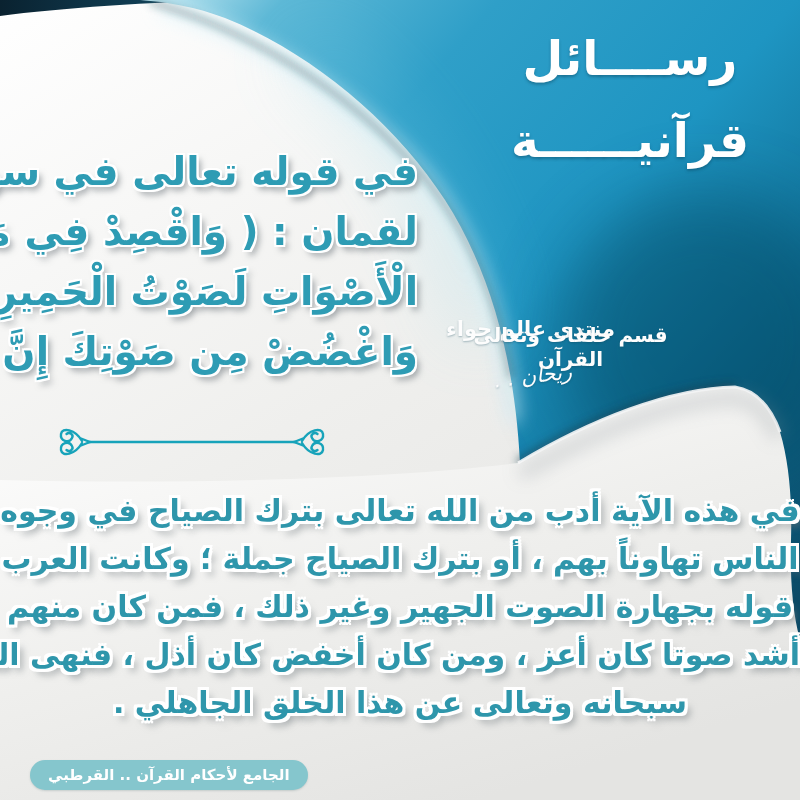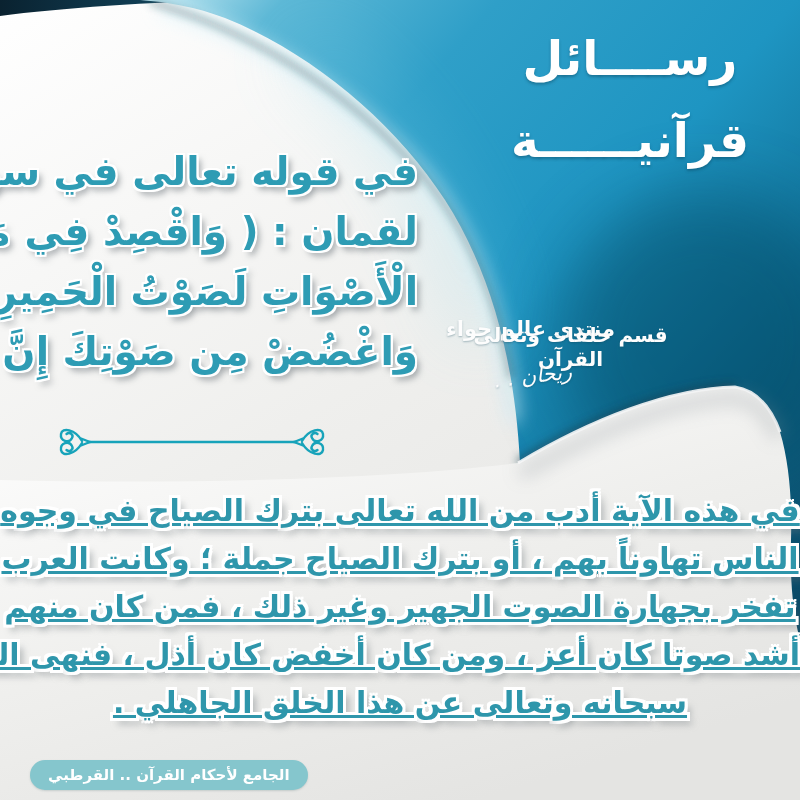--- a/index.html
+++ b/index.html
@@ -47,21 +47,21 @@
   .bodytext{
     position:absolute;left:0;top:487px;width:800px;
     direction:rtl;text-align:center;
     color:#2e96ab;font-size:30px;font-weight:bold;line-height:48px;
     text-shadow:
       -3px -3px 0 #fff, 3px -3px 0 #fff, -3px 3px 0 #fff, 3px 3px 0 #fff,
       -3px 0 0 #fff, 3px 0 0 #fff, 0 -3px 0 #fff, 0 3px 0 #fff,
       -2px -2px 0 #fff, 2px -2px 0 #fff, -2px 2px 0 #fff, 2px 2px 0 #fff,
       5px 6px 7px rgba(110,118,124,.6);
   }
-  .bodytext .b-line{display:block;white-space:nowrap;text-decoration:underline;}
+  .bodytext .b-line{display:block;white-space:nowrap;}
 
   
   .badge{
     position:absolute;left:30px;top:760px;
     background:#85c6cd;color:#fff;
     direction:rtl;font-size:15px;font-weight:bold;
     padding:6px 18px;border-radius:18px;white-space:nowrap;
     box-shadow:0 1px 2px rgba(90,120,125,.25);
   }
 </style>
@@ -159,20 +159,20 @@
         <path d="M26,20 C19,8 6,6 5,13 C4,20 13,23 16,17 C18,13.5 13.5,10.5 10.5,13"></path>
         <path d="M26,22 C19,34 6,36 5,29 C4,22 13,19 16,25 C18,28.5 13.5,31.5 10.5,29"></path>
       </g>
       <use href="#flourish" transform="translate(272,0) scale(-1,1)"></use>
     </g>
   </svg>
 
   <div class="bodytext">
     <span class="b-line">في هذه الآية أدب من الله تعالى بترك الصياح في وجوه</span>
     <span class="b-line">الناس تهاوناً بهم ، أو بترك الصياح جملة ؛ وكانت العرب</span>
-    <span class="b-line">تفخر بجهارة الصوت الجهير وغير ذلك ، فمن كان منهم</span>
+    <span class="b-line">قوله بجهارة الصوت الجهير وغير ذلك ، فمن كان منهم</span>
     <span class="b-line">أشد صوتا كان أعز ، ومن كان أخفض كان أذل ، فنهى الله</span>
     <span class="b-line">سبحانه وتعالى عن هذا الخلق الجاهلي .</span>
   </div>
 
   <div class="badge">الجامع لأحكام القرآن .. القرطبي</div>
 
 </div>
 
 </body></html>

